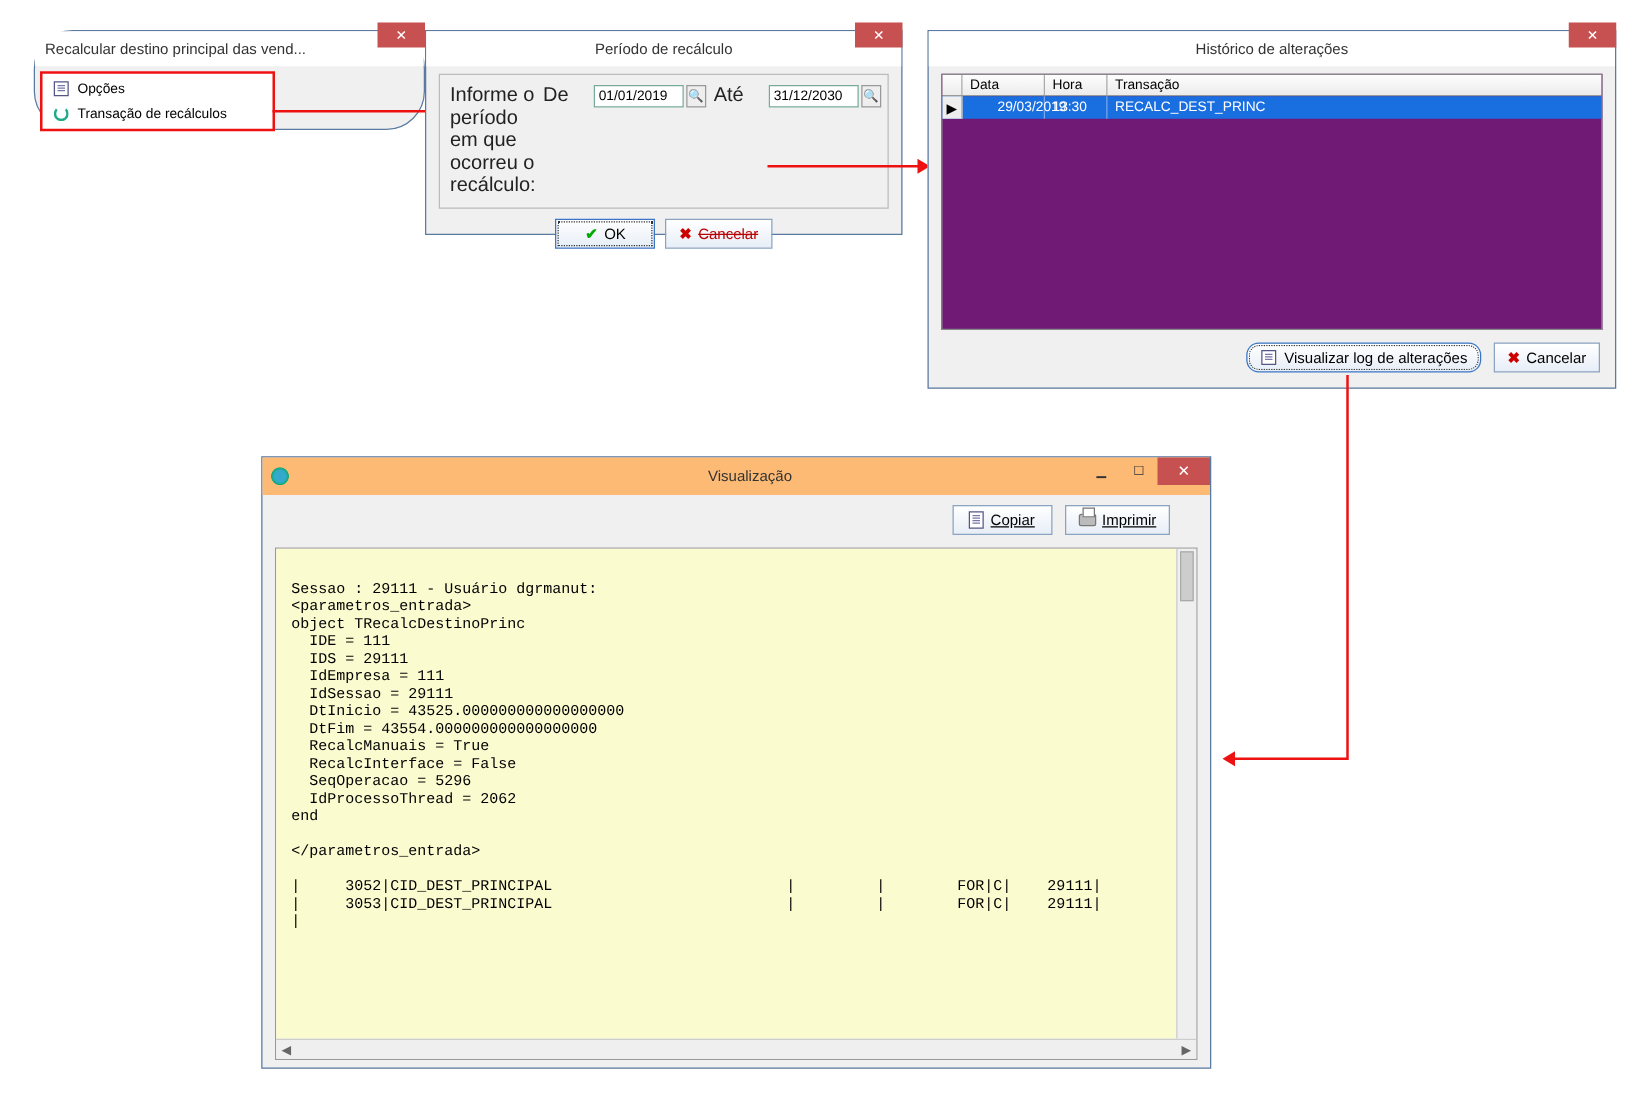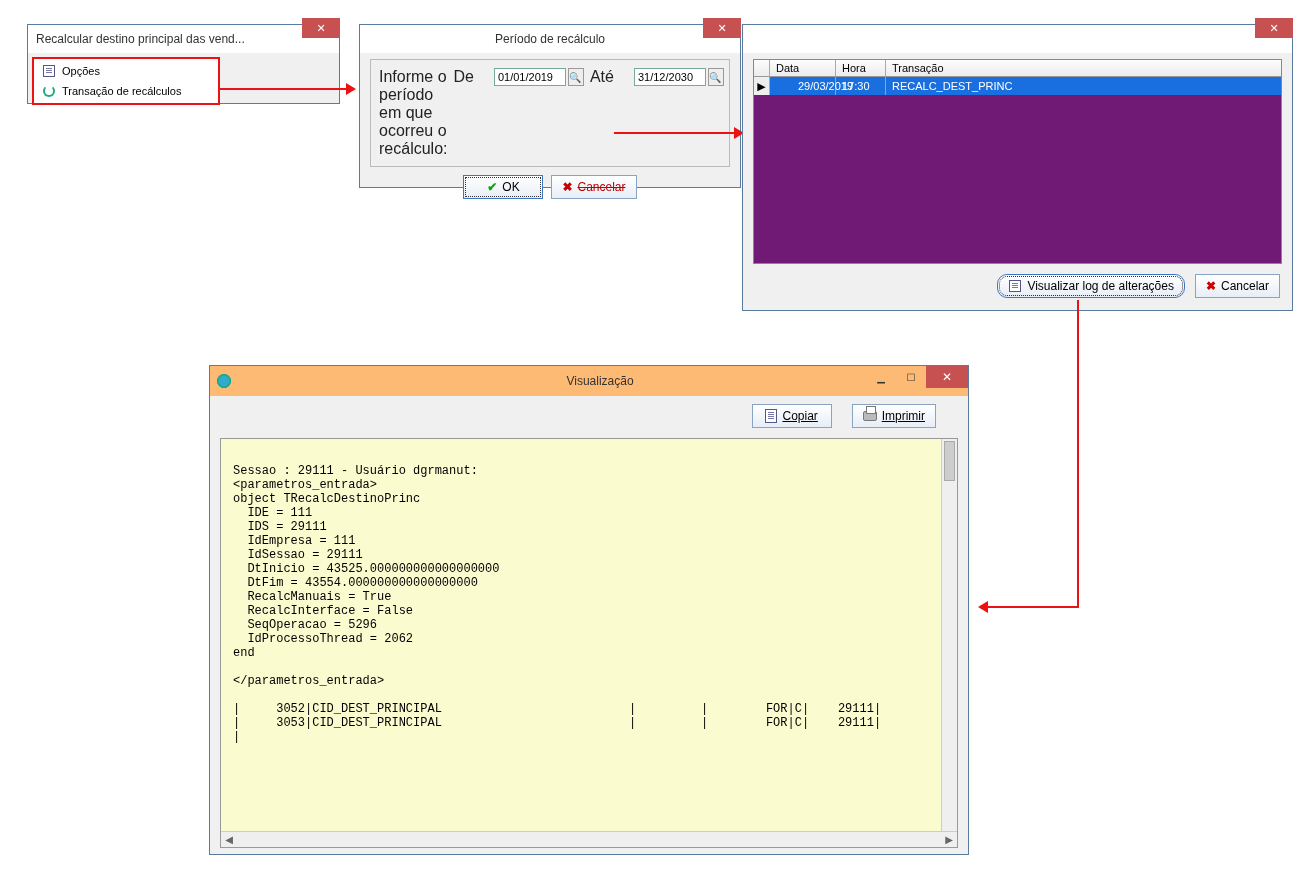--- a/index.html
+++ b/index.html
@@ -72,24 +72,24 @@
   .ico-doc {
     width: 12px; height: 12px; border: 1px solid #558; background:#fff;
     position: relative;
   }
   .ico-doc::after { content:""; position:absolute; left:2px; top:2px; width:6px; height:1px; background:#77a; box-shadow: 0 2px 0 #77a, 0 4px 0 #77a;}
   .ico-refresh {
     width: 12px; height:12px; border: 2px solid #2a8; border-top-color: transparent; border-radius: 50%;
   }
 
   
-  #win1 { left: 27px; top: 24px; width: 313px; height: 80px; }
+  #win1 { left: 27px; top: 24px; width: 313px; height: 80px; border-radius: 31px; }
 
   
-  #win2 { left: 359px; top: 24px; width: 382px; height: 164px; }
+  #win2 { left: 340px; top: 24px; width: 382px; height: 164px; }
   .fieldset {
     border: 1px solid #bbb;
     margin: 6px 10px;
     padding: 8px;
   }
   .row { display:flex; align-items:flex-start; gap:6px; }
   .lbl { font-size: 16px; color:#222; }
   .col { display:flex; flex-direction:row; gap:20px; }
   .dateinput {
     display:flex; align-items:center; gap:2px;
@@ -166,21 +166,21 @@
     width: 30px; height: 22px;
     display:flex; align-items:center; justify-content:center;
     font-size: 12px; color:#333;
   }
   .winbtn.min::after { content:"▁"; font-size:10px;}
   .winbtn.max::after { content:"☐"; font-size:10px;}
   .winbtn.close { background:#c75050; color:#fff; width:42px;}
   .winbtn.close::after { content:"✕"; }
 
   .toolbar4 {
-    display:flex; gap:20px; justify-content:flex-end; padding: 8px 32px 8px 10px;
+    display:flex; gap:10px; justify-content:flex-end; padding: 8px 32px 8px 10px;
   }
   .viewer-wrap {
     margin: 2px 10px 10px 10px;
     height: 410px;
     border: 1px solid #999;
     background:#fff;
     position:relative;
   }
   .viewer {
     position:absolute; inset:0 16px 16px 0;
@@ -303,33 +303,34 @@
   </div>
 </div>
 
 <div class="arrow-conn">
   <div class="arrow-line" style="left:614px; top:132px; width:122px; height:2px;"></div>
   <div class="arrow-head-r" style="left:734px; top:127px;"></div>
 </div>
 
 <div id="win3" class="window">
   <div class="titlebar">
+    <span class="title">Histórico de alterações</span>
     <div class="closebtn"></div>
   </div>
   <div class="grid">
     <div class="grid-head">
       <div class="gh rowmark"></div>
       <div class="gh c1">Data</div>
       <div class="gh c2">Hora</div>
       <div class="gh c3">Transação</div>
     </div>
     <div class="grid-row sel">
       <div class="gc rowmark">▶</div>
       <div class="gc c1">29/03/2019</div>
-      <div class="gc c2">17:30</div>
+      <div class="gc c2">13:30</div>
       <div class="gc c3">RECALC_DEST_PRINC</div>
     </div>
   </div>
   <div class="win3-btnbar">
     <div class="btn focus" style="min-width:160px;border-radius:10px;">
       <span class="ico-box">
           <span class="ico-doc"></span>
         </span>
       <span>Visualizar log de alterações</span>
     </div>

